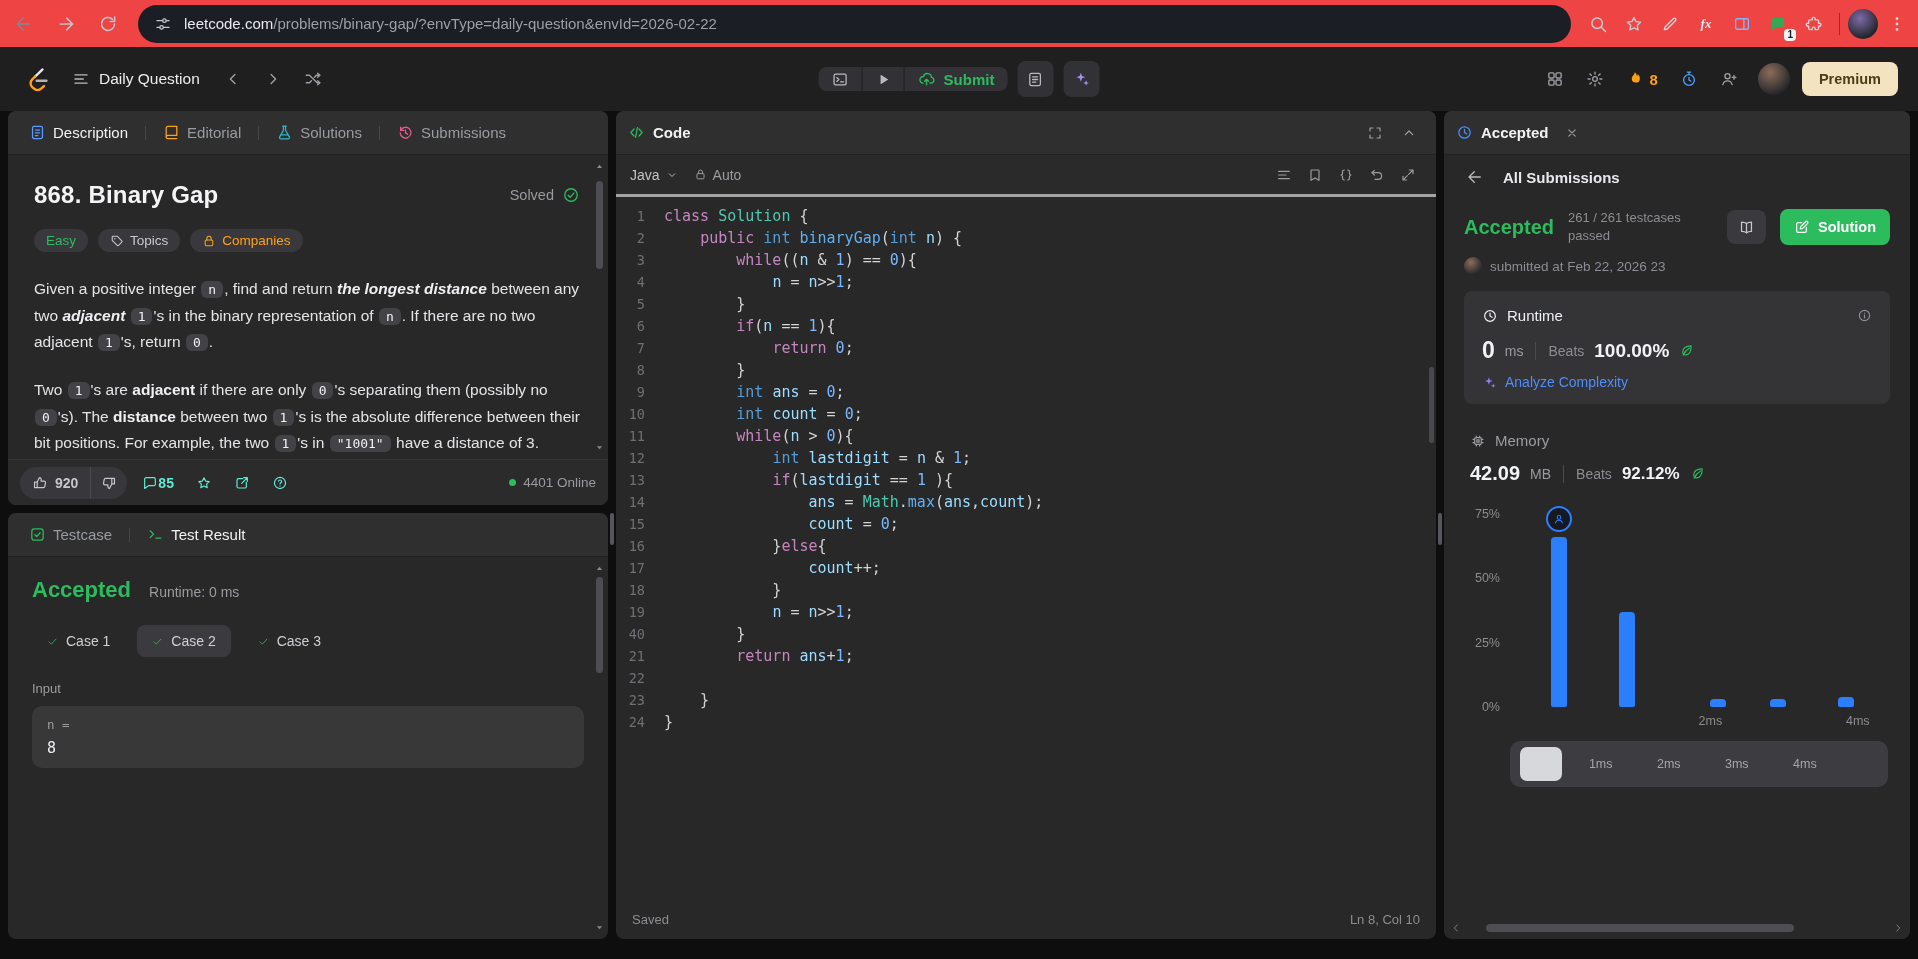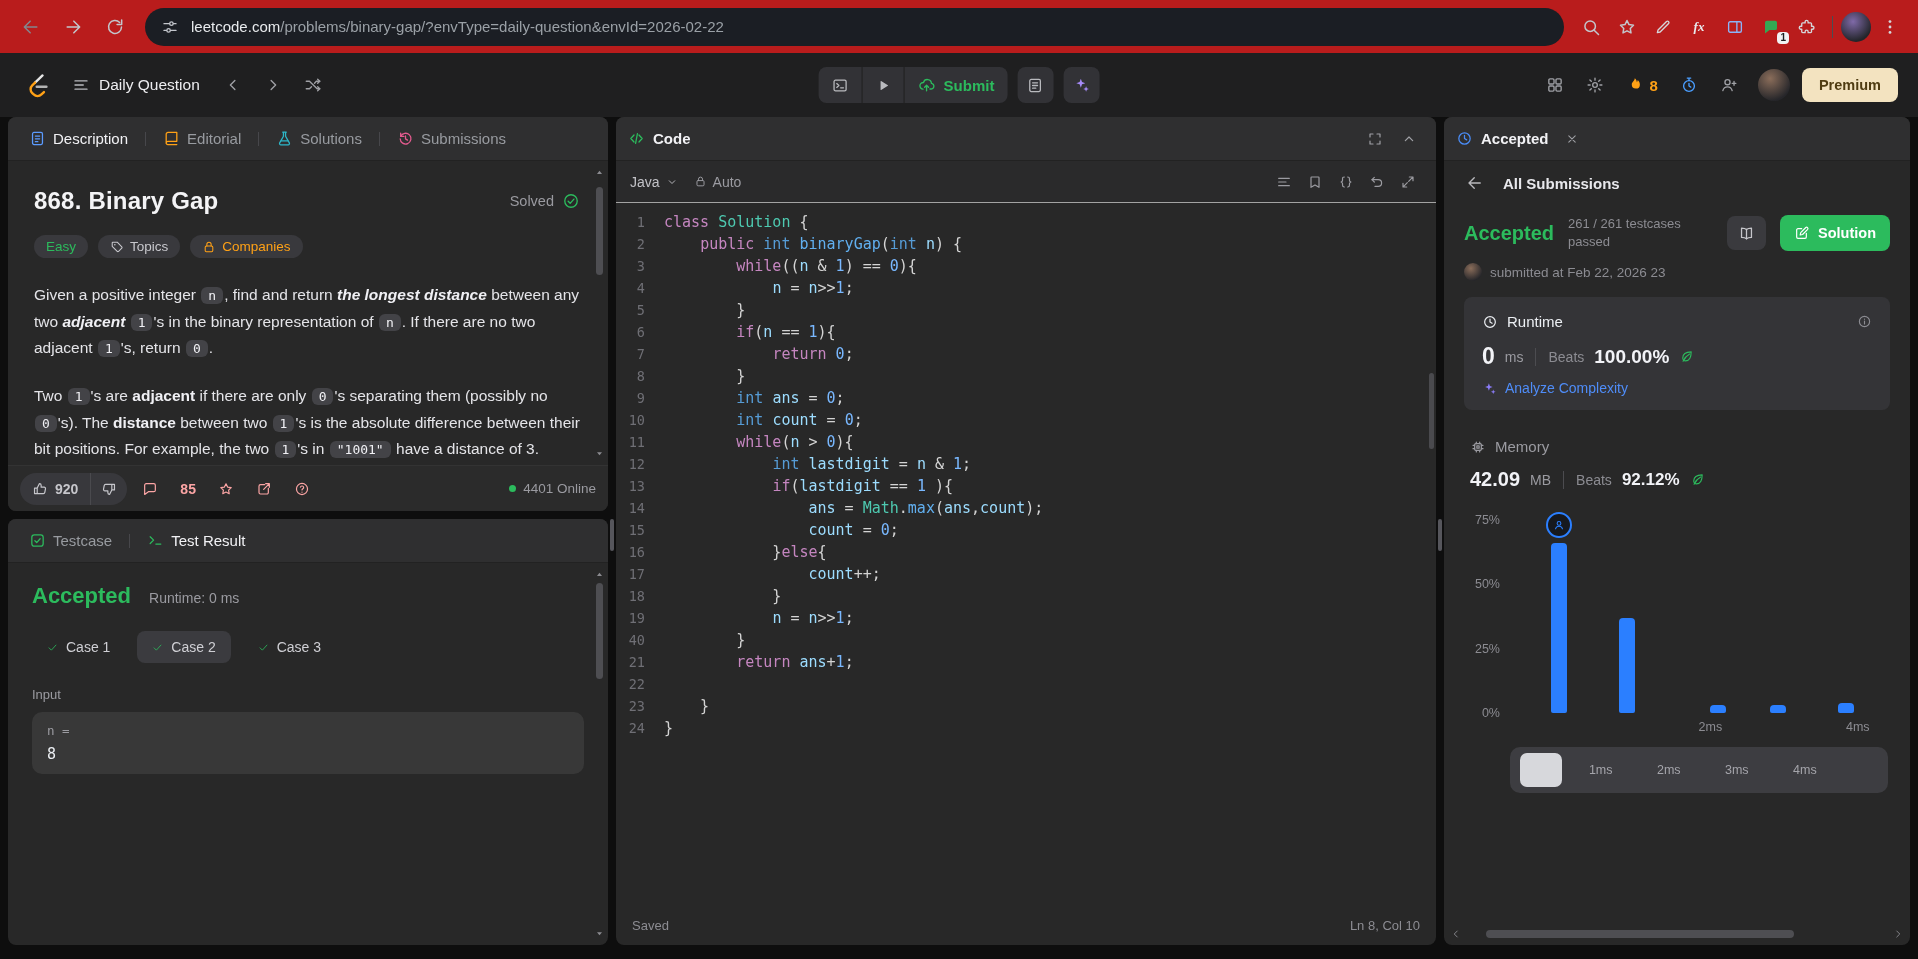--- a/index.html
+++ b/index.html
@@ -6,21 +6,21 @@
   html,body { width:1918px; height:959px; overflow:hidden; background:#0e0e0e;
     font-family:"Liberation Sans", sans-serif; color:#e6e6e6; }
   button { background:none; border:none; font:inherit; color:inherit; cursor:pointer; }
 
   .ic { fill:none; stroke:currentColor; stroke-width:1.8; stroke-linecap:round; stroke-linejoin:round; width:18px; height:18px; display:block; }
   .i10{width:11px;height:11px} .i12{width:12px;height:12px} .i14{width:14px;height:14px}
   .i15{width:15px;height:15px} .i16{width:16px;height:16px} .i17{width:17px;height:17px}
   .i20{width:20px;height:20px}
 
   
-  .chrome { height:53px; background:#b91c1c; display:flex; align-items:center; padding:0 11px; gap:2px; }
+  .chrome { height:47px; background:#ef4444; display:flex; align-items:center; padding:0 4px; gap:2px; }
   .cbtn { width:40px; height:40px; border-radius:50%; display:flex; align-items:center; justify-content:center; color:#c3c6cc; flex:none; }
   .cbtn.dim { color:#83878e; }
   .omnibox { flex:1; height:38px; background:#1b1e24; border-radius:19px; display:flex; align-items:center; padding:0 16px; gap:12px; margin:0 8px; min-width:0; }
   .omnibox .url { font-size:15px; color:#9aa0a6; white-space:nowrap; overflow:hidden; }
   .omnibox .host { color:#e8eaed; }
   .ext { width:34px; height:34px; border-radius:8px; display:flex; align-items:center; justify-content:center; color:#d5d7db; position:relative; flex:none; }
   .ext .badge { position:absolute; right:-1px; bottom:0; background:#f1f3f4; color:#1c1e21; font-size:10px; font-weight:700; line-height:12px; padding:0 3px; border-radius:4px; }
   .ext-fx { font-size:13px; font-style:italic; font-weight:700; color:#e8eaed; font-family:"Liberation Serif", serif; }
   .vdiv { width:1px; height:22px; background:#4a4d52; margin:0 6px; flex:none; }
   .cavatar { width:30px; height:30px; border-radius:50%; background:radial-gradient(circle at 40% 32%, #7f6aa8, #23252a 72%); flex:none; }
@@ -28,21 +28,21 @@
   
   .topnav { height:64px; background:#1f1f20; display:flex; align-items:center; padding:0 20px; position:relative; }
   .nav-left { display:flex; align-items:center; gap:6px; }
   .logo-btn { width:36px; height:36px; display:flex; align-items:center; justify-content:center; }
   .logo-svg { width:26px; height:26px; }
   .dq { display:flex; align-items:center; gap:9px; padding:7px 10px; border-radius:8px; color:#ededf0; font-size:15.5px; font-weight:500; }
   .dq .ic { color:#b9babe; }
   .nbtn { width:34px; height:34px; border-radius:8px; display:flex; align-items:center; justify-content:center; color:#9fa0a5; }
   .nav-center { position:absolute; left:50%; transform:translateX(-50%); display:flex; align-items:center; gap:10px; }
   .run-group { display:flex; background:#323236; border-radius:8px; overflow:hidden; }
-  .rg-seg { display:flex; align-items:center; gap:8px; height:36px; padding:0 13px; color:#b9babe; border-left:1px solid #1f1f20;justify-content:center; }
+  .rg-seg { display:flex; align-items:center; gap:8px; height:24px; padding:0 13px; color:#b9babe; border-left:1px solid #1f1f20;justify-content:center; }
   .rg-seg:first-child { border-left:none; }
   .rg-seg.submit { color:#2cbb5d; font-weight:600; font-size:15px; }
   .sq-btn { width:36px; height:36px; background:#323236; border-radius:8px; display:flex; align-items:center; justify-content:center; color:#b9babe; }
   .sq-btn.ai { color:#a78bfa; }
   .nav-right { margin-left:auto; display:flex; align-items:center; gap:6px; }
   .streak { display:flex; align-items:center; gap:6px; padding:0 8px; color:#ffa116; font-weight:600; font-size:15px; }
   .navatar { width:32px; height:32px; border-radius:50%; background:radial-gradient(circle at 38% 30%, #8a6d5a, #26262a 74%); margin:0 6px; }
   .premium { background:#f3e3c0; color:#4f3c12; font-size:14.5px; font-weight:600; padding:9px 17px; border-radius:8px; }
   .timer-ic { color:#4a9eff; }
 
@@ -76,21 +76,21 @@
   .chip.companies { color:#ffa116; }
   .prose p { margin:0 0 21px; font-size:15.5px; line-height:1.72; color:#e4e4e8; }
   .prose code { font-family:"DejaVu Sans Mono", monospace; font-size:13px; background:#434347; color:#f0f0f4; padding:1px 7px; border-radius:6px; margin:0 1px; }
   .prose strong { font-weight:700; color:#f0f0f4; }
   .prose strong.it { font-style:italic; }
   .example-h { font-size:15.5px; font-weight:700; color:#eff0f4; margin-top:28px; }
   .pfoot { flex:none; height:46px; border-top:1px solid #333; background:#2b2b2b; display:flex; align-items:center; gap:8px; padding:0 12px; }
   .like-pill { display:flex; align-items:center; background:#38383c; border-radius:999px; height:32px; overflow:hidden; }
   .lp-seg { display:flex; align-items:center; gap:7px; padding:0 12px; height:100%; color:#c6c6cb; font-size:14px; font-weight:600; }
   .lp-seg + .lp-seg { border-left:1px solid #4a4a4e; padding:0 10px; }
-  .foot-item { display:flex; align-items:center; gap:22px; color:#fca5a5; font-size:14px; padding:0 7px; font-weight:600; }
+  .foot-item { display:flex; align-items:center; gap:0; color:#5eead4; font-size:14px; padding:0 7px; font-weight:600; }
   .online { margin-left:auto; display:flex; align-items:center; gap:7px; color:#9a9aa0; font-size:13.5px; }
   .dot { width:7px; height:7px; border-radius:50%; background:#2cbb5d; }
 
   
   .vscroll { position:absolute; right:2px; width:13px; display:flex; flex-direction:column; align-items:center; justify-content:space-between; color:#8b8b90; padding:2px 0; }
   .vscroll .vthumb { position:absolute; right:3px; width:7px; background:#4e4e52; border-radius:4px; }
   .desc-scroll { top:48px; bottom:50px; }
   .test-scroll { top:48px; bottom:4px; }
 
   
@@ -102,21 +102,21 @@
   .case { display:flex; align-items:center; gap:8px; padding:8px 15px; border-radius:8px; font-size:14px; font-weight:500; color:#cfcfd4; }
   .case.active { background:#3b3b3f; }
   .in-label { color:#9b9ba1; font-size:13px; margin-bottom:10px; }
   .in-box { background:#383838; border-radius:10px; padding:11px 15px; font-family:"DejaVu Sans Mono", monospace; }
   .in-var { color:#9b9ba1; font-size:12.5px; margin-bottom:7px; }
   .in-val { color:#eceff3; font-size:15px; }
 
   
   .phead-title { display:flex; align-items:center; gap:8px; font-size:15px; font-weight:600; color:#f2f2f5; }
   .phead .spacer, .spacer { flex:1; }
-  .ed-toolbar { height:42px; flex:none; background:#2a2a2b; border-bottom:1px solid #a3a3a3; display:flex; align-items:center; gap:16px; padding:0 14px; }
+  .ed-toolbar { height:42px; flex:none; background:#2a2a2b; border-bottom:3px solid #a3a3a3; display:flex; align-items:center; gap:16px; padding:0 14px; }
   .lang { display:flex; align-items:center; gap:6px; color:#c2c2c7; font-size:14px; }
   .auto { display:flex; align-items:center; gap:6px; color:#9b9ba1; font-size:14px; }
   .ed-tools { margin-left:auto; display:flex; gap:2px; }
   .tbtn { width:29px; height:29px; border-radius:6px; display:flex; align-items:center; justify-content:center; color:#9b9ba1; }
   .ed-body { flex:1; position:relative; overflow:hidden; padding-top:8px; }
   .cl { display:flex; height:22px; line-height:22px; font-family:"DejaVu Sans Mono", monospace; font-size:15px; }
   .ln { width:48px; flex:none; text-align:right; padding-right:19px; color:#6f6f75; font-size:13.5px; }
   .ct { white-space:pre; color:#d4d4d4; }
   .tk-k{color:#c586c0} .tk-t{color:#569cd6} .tk-c{color:#4ec9b0} .tk-f{color:#61afef} .tk-n{color:#79b8ff} .tk-v{color:#9cdcfe} .tk-p{color:#d4d4d4}
   .ed-vthumb { position:absolute; right:2px; top:170px; width:5px; height:76px; background:#4a4a4e; border-radius:3px; }

